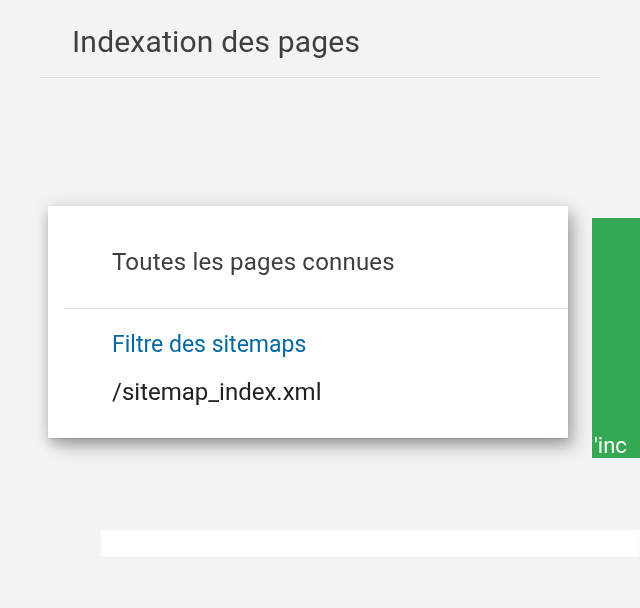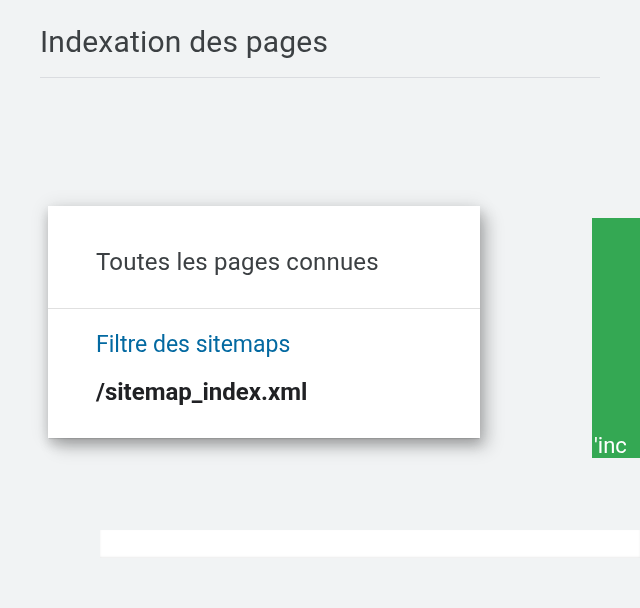--- a/index.html
+++ b/index.html
@@ -11,20 +11,21 @@
       position:relative;
     }
     .header {
       padding:24px 40px 18px 40px;
     }
     .page-title {
       font-size:30px;
       font-weight:400;
       color:#3c4043;
       letter-spacing:0.2px;
+      margin-left:32px;
     }
     .divider {
       height:1px;
       background:#dadce0;
       margin:0 40px 0 40px;
     }
     .content-area {
       position:relative;
       padding:40px 0 0 40px;
       height:480px;
@@ -43,28 +44,28 @@
       padding-left:2px;
     }
     .green-tab-text {
       color:#fff;
       font-size:22px;
       font-weight:400;
     }
     .dropdown {
       position:absolute;
       left:48px; top:128px;
-      width:432px;
+      width:520px;
       background:#fff;
       box-shadow:
         0 2px 1px -1px rgba(0,0,0,0.10),
         0 6px 10px 0 rgba(0,0,0,0.14),
         0 1px 18px 0 rgba(0,0,0,0.12),
         8px 10px 16px rgba(0,0,0,0.18);
-      padding:24px 0 24px 0;
+      padding:24px 0 24px 16px;
     }
     .dd-item {
       padding:18px 40px 18px 48px;
       font-size:24px;
       color:#3c4043;
       font-weight:400;
       letter-spacing:0.2px;
       background:#fff;
       position:relative;
     }
@@ -89,21 +90,21 @@
     .dd-label {
       padding:18px 40px 6px 48px;
       font-size:23px;
       color:#0369a1;
       font-weight:400;
     }
     .dd-path {
       padding:14px 40px 8px 48px;
       font-size:24px;
       color:#202124;
-      font-weight:700;
+      font-weight:400;
     }
     .bottom-shadow {
       position:absolute;
       left:100px;
       bottom:0;
       right:0;
       height:28px;
       background:#fff;
       box-shadow: 0 -1px 2px rgba(0,0,0,0.08) inset;
     }

